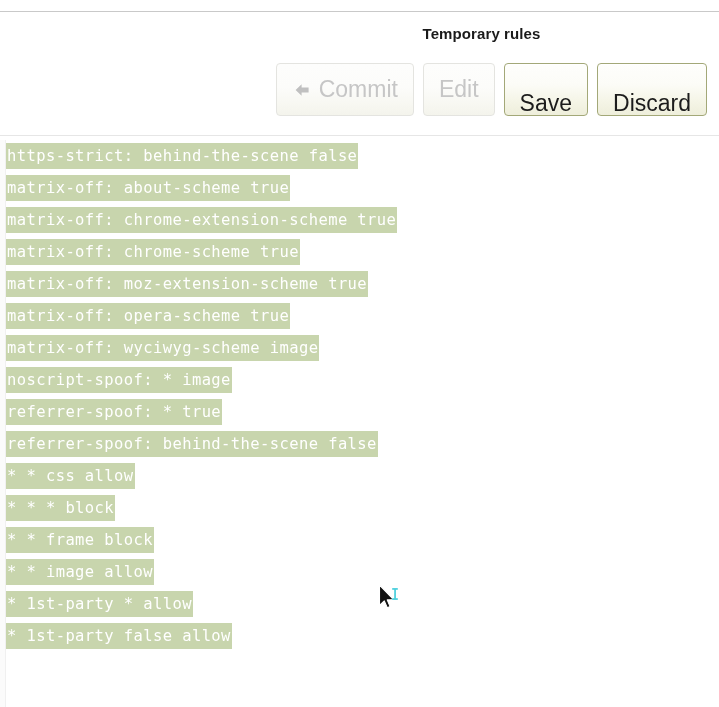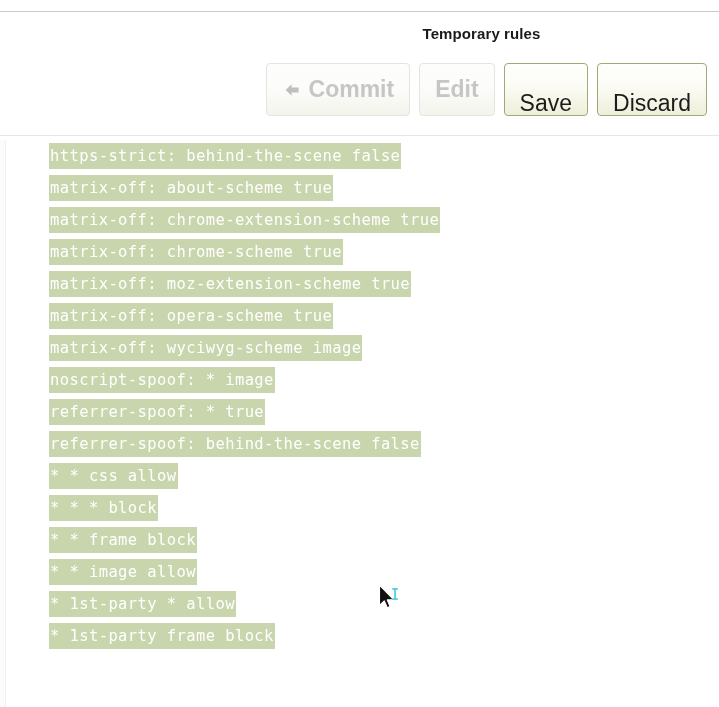--- a/index.html
+++ b/index.html
@@ -75,21 +75,20 @@
     background: linear-gradient(to bottom, #fdfdfb 0%, #fbfbf8 42%, #f6f6f0 72%, #f1f1e8 100%);
     color: #c4c4c4;
     white-space: nowrap;
     user-select: none;
   }
 
   .btn.disabled {
     color: #c6c6c6;
     border-color: #e4e4e0;
     background: linear-gradient(to bottom, #fdfdfc 0%, #fcfcfa 45%, #f8f8f3 75%, #f4f4ec 100%);
-    font-weight: bold;
   }
 
   .btn.enabled {
     color: #1c1c1c;
     border: 1px solid #a3a878;
     background: linear-gradient(to bottom, #fefefc 0%, #fcfcf7 40%, #f5f5e7 72%, #eeeedb 100%);
     box-shadow: inset 0 1px 0 rgba(255,255,255,0.9);
     align-items: flex-end;
   }
 
@@ -114,21 +113,20 @@
   }
 
   
   .rules-pane {
     position: absolute;
     top: 140px;
     left: 0;
     width: 573px;
     height: 567px;
     overflow: hidden;
-    padding-left: 43px;
   }
 
   .gutter {
     position: absolute;
     top: 0;
     left: 0;
     width: 5px;
     height: 567px;
     background: #fbfbfb;
     border-right: 1px solid #f0f0f0;
@@ -212,21 +210,21 @@
     <div class="rule-row"><span class="rule-text">matrix-off: opera-scheme true</span></div>
     <div class="rule-row"><span class="rule-text">matrix-off: wyciwyg-scheme image</span></div>
     <div class="rule-row"><span class="rule-text">noscript-spoof: * image</span></div>
     <div class="rule-row"><span class="rule-text">referrer-spoof: * true</span></div>
     <div class="rule-row"><span class="rule-text">referrer-spoof: behind-the-scene false</span></div>
     <div class="rule-row"><span class="rule-text">* * css allow</span></div>
     <div class="rule-row"><span class="rule-text">* * * block</span></div>
     <div class="rule-row"><span class="rule-text">* * frame block</span></div>
     <div class="rule-row"><span class="rule-text">* * image allow</span></div>
     <div class="rule-row"><span class="rule-text">* 1st-party * allow</span></div>
-    <div class="rule-row"><span class="rule-text">* 1st-party frame block</span></div>
+    <div class="rule-row"><span class="rule-text">* 1st-party false allow</span></div>
   </div>
 
 <div class="cursor">
   <svg width="24" height="26" viewBox="0 0 24 26">
     <path d="M1.5 1 L1.5 21.5 L6.3 16.9 L9.3 23.8 L12.1 22.6 L9.2 15.9 L15.6 15.6 Z" fill="#111111" stroke="#ffffff" stroke-width="1.1" stroke-linejoin="round"></path>
     <g fill="#2ec8d8">
       <rect x="14.2" y="4.2" width="5.6" height="1.5"></rect>
       <rect x="16.3" y="5.4" width="1.5" height="9.2"></rect>
       <rect x="14.2" y="14.3" width="5.6" height="1.5"></rect>
     </g>

